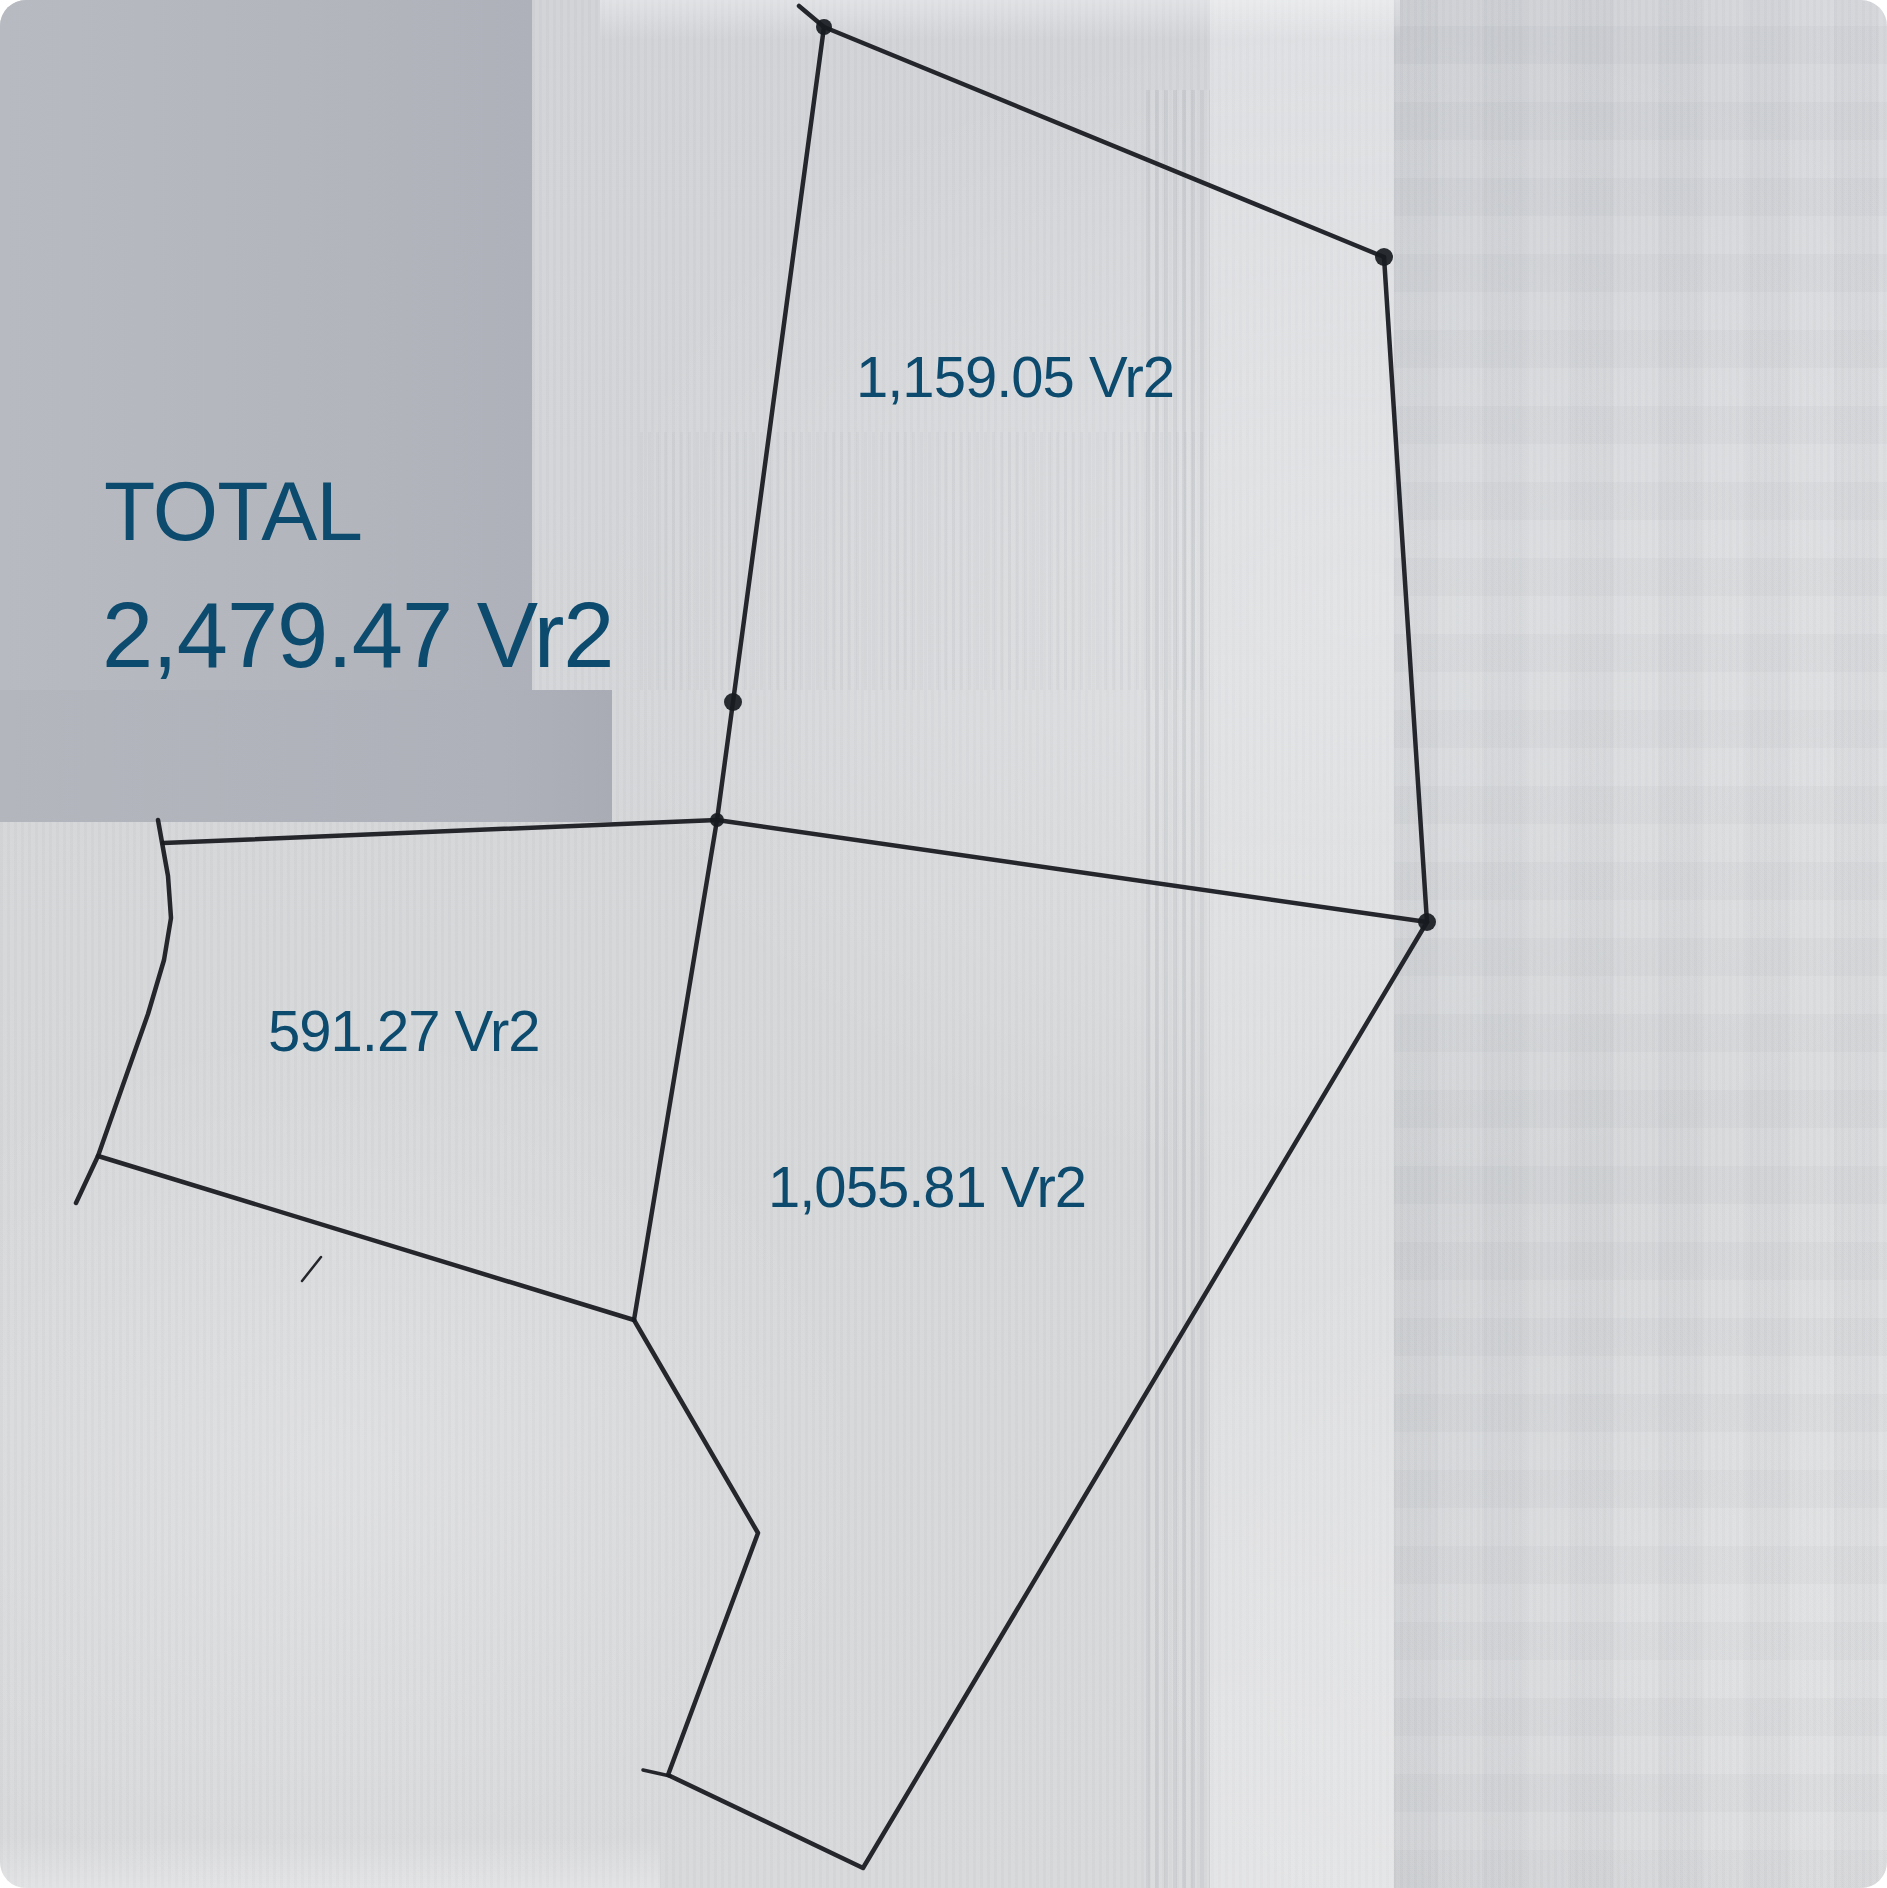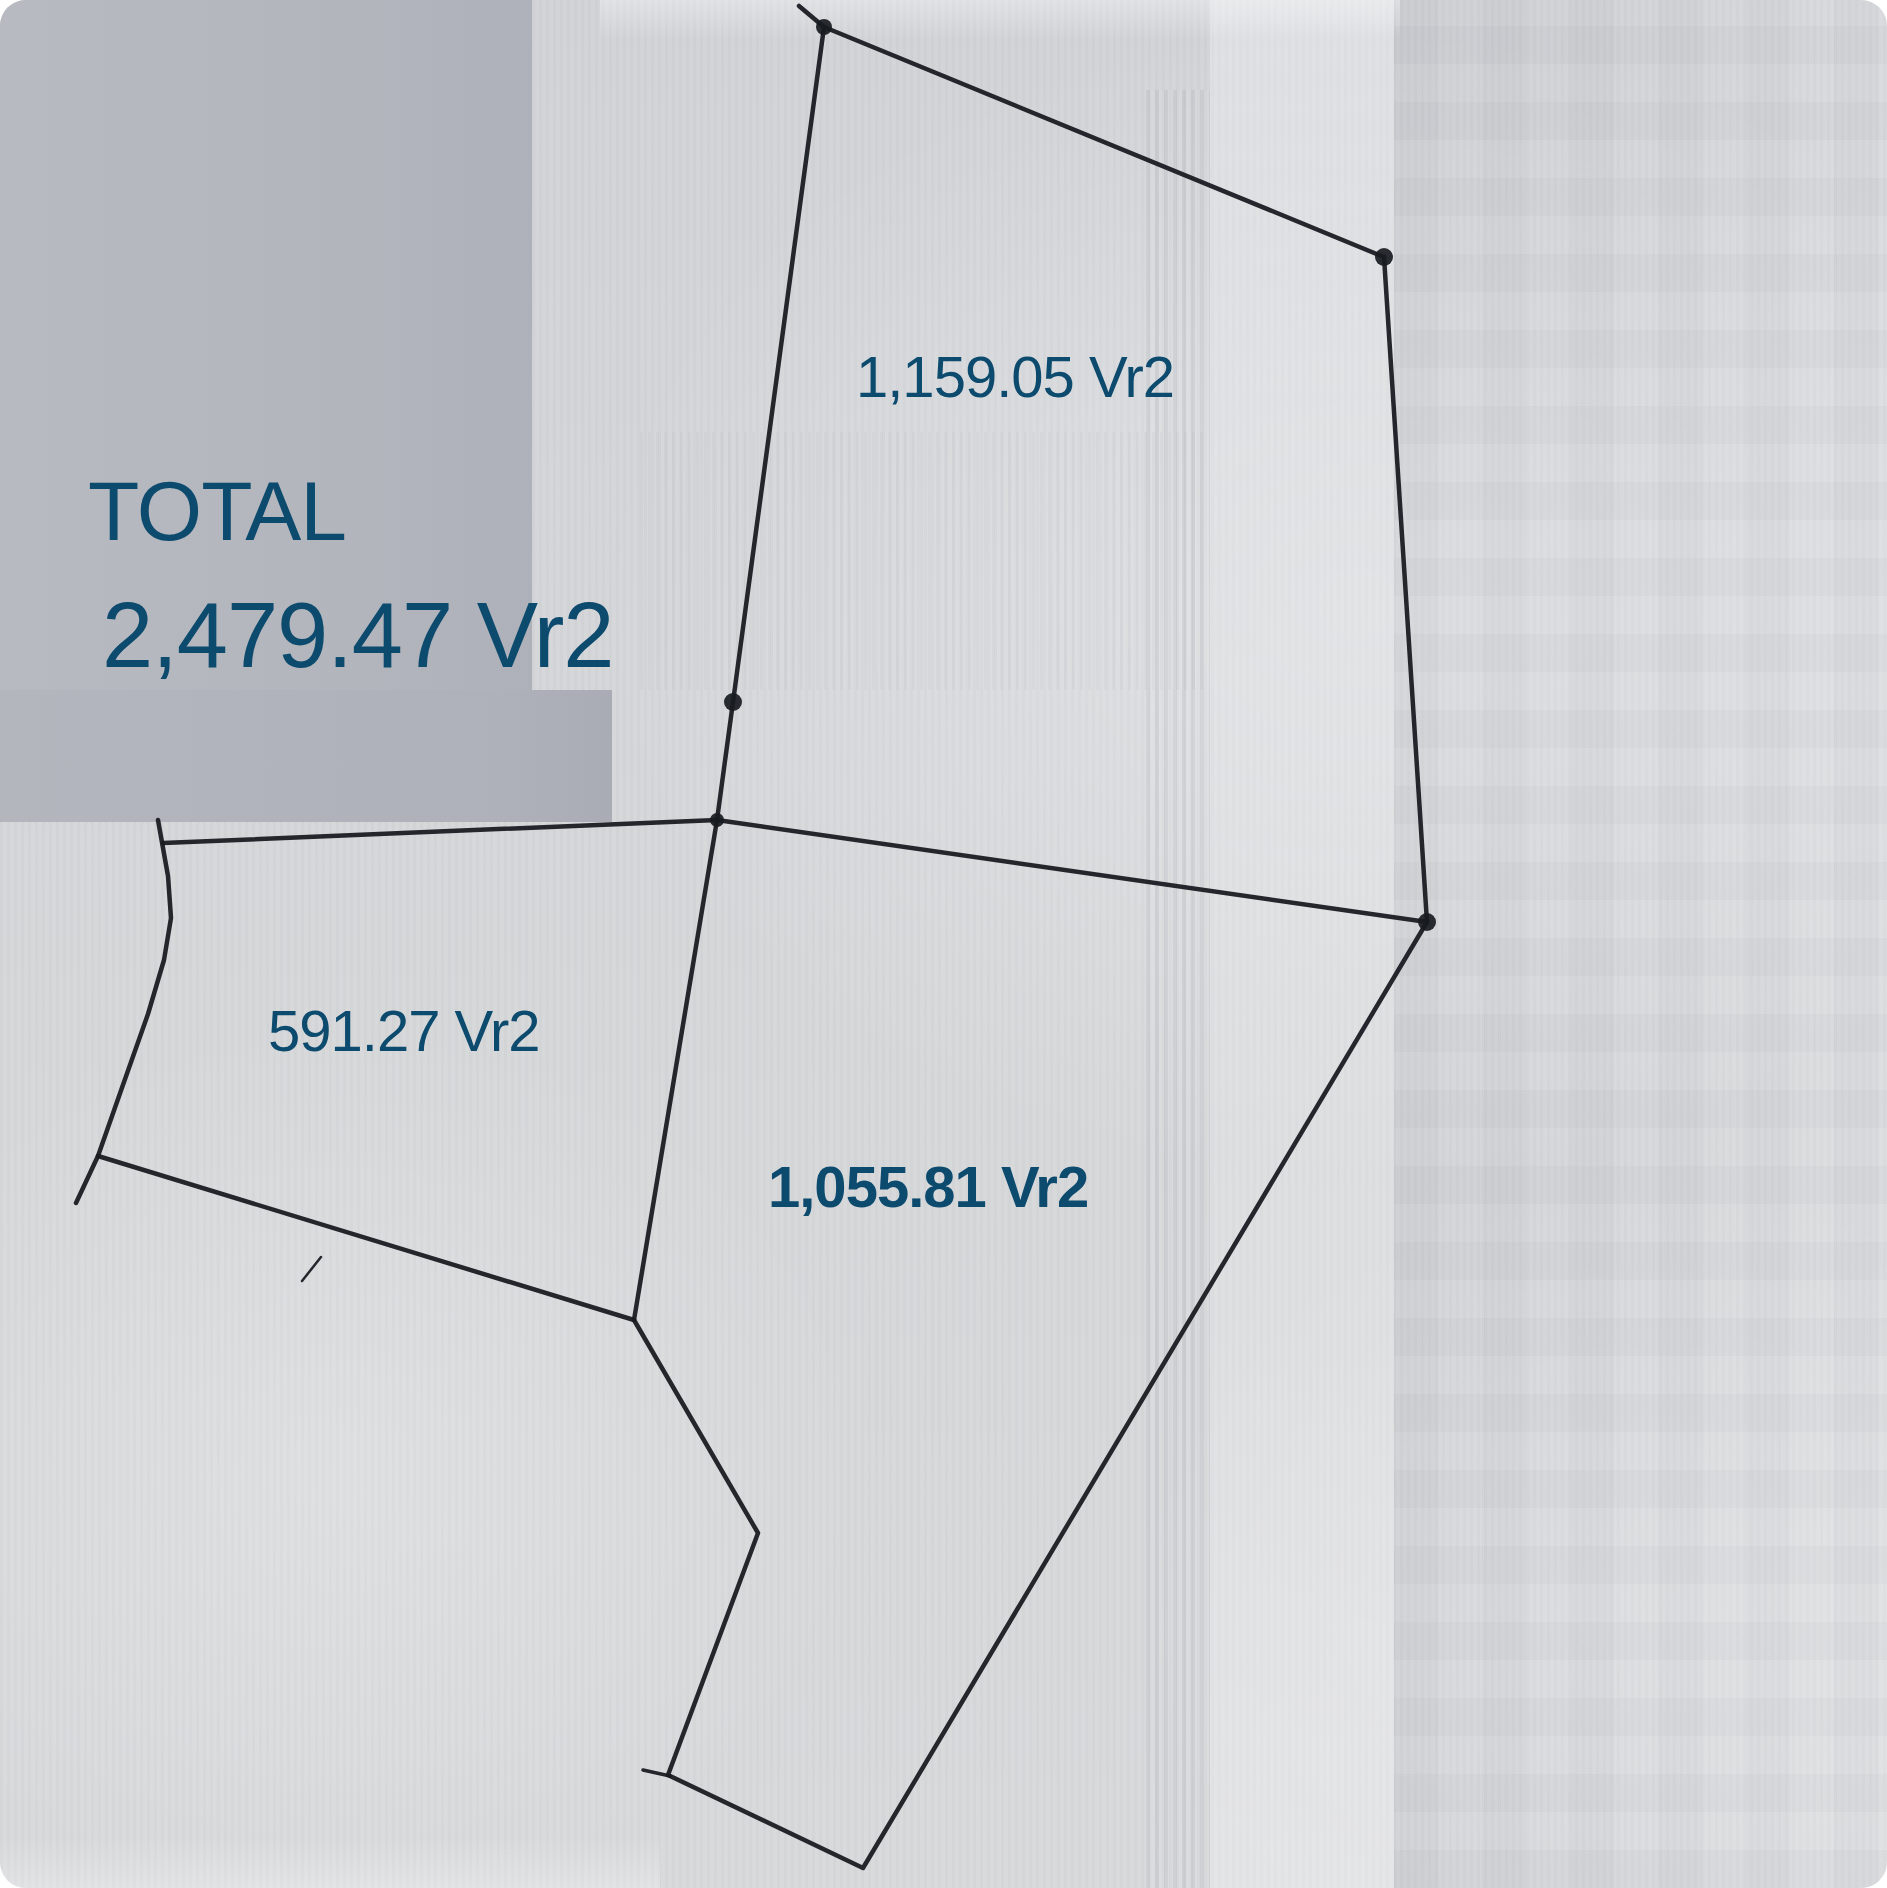--- a/index.html
+++ b/index.html
@@ -65,25 +65,25 @@
     background:linear-gradient(180deg, rgba(255,255,255,0), rgba(255,255,255,0.26));
   }
   svg.plat{position:absolute;left:0;top:0;}
   .lbl{
     position:absolute;
     color:#0c4a6e;
     letter-spacing:-1px;
     line-height:1.08;
     white-space:nowrap;
   }
-  .lbl-total-1{left:88px;top:466px;font-size:84px;}
+  .lbl-total-1{left:104px;top:466px;font-size:84px;}
   .lbl-total-2{left:102px;top:586px;font-size:92px;}
   .lbl-north{left:856px;top:346px;font-size:58px;}
   .lbl-west{left:268px;top:1000px;font-size:58px;}
-  .lbl-south{left:768px;top:1156px;font-size:58px;font-weight:bold;}
+  .lbl-south{left:768px;top:1156px;font-size:58px;}
 </style>
 </head>
 <body>
 
 <div class="stage">
   <div class="layer paper"></div>
   <div class="layer patch-a"></div>
   <div class="layer patch-b"></div>
   <div class="layer seam-band"></div>
   <div class="layer right-strip"></div>

